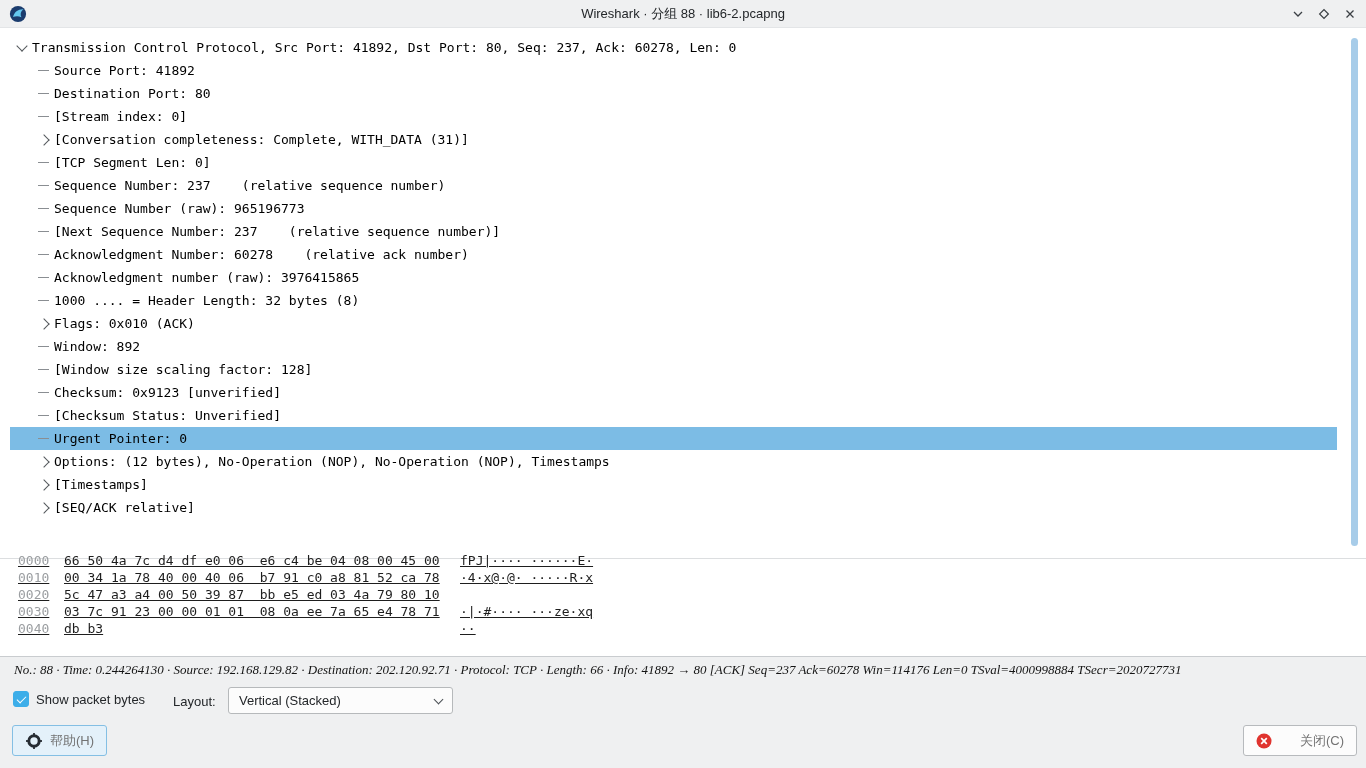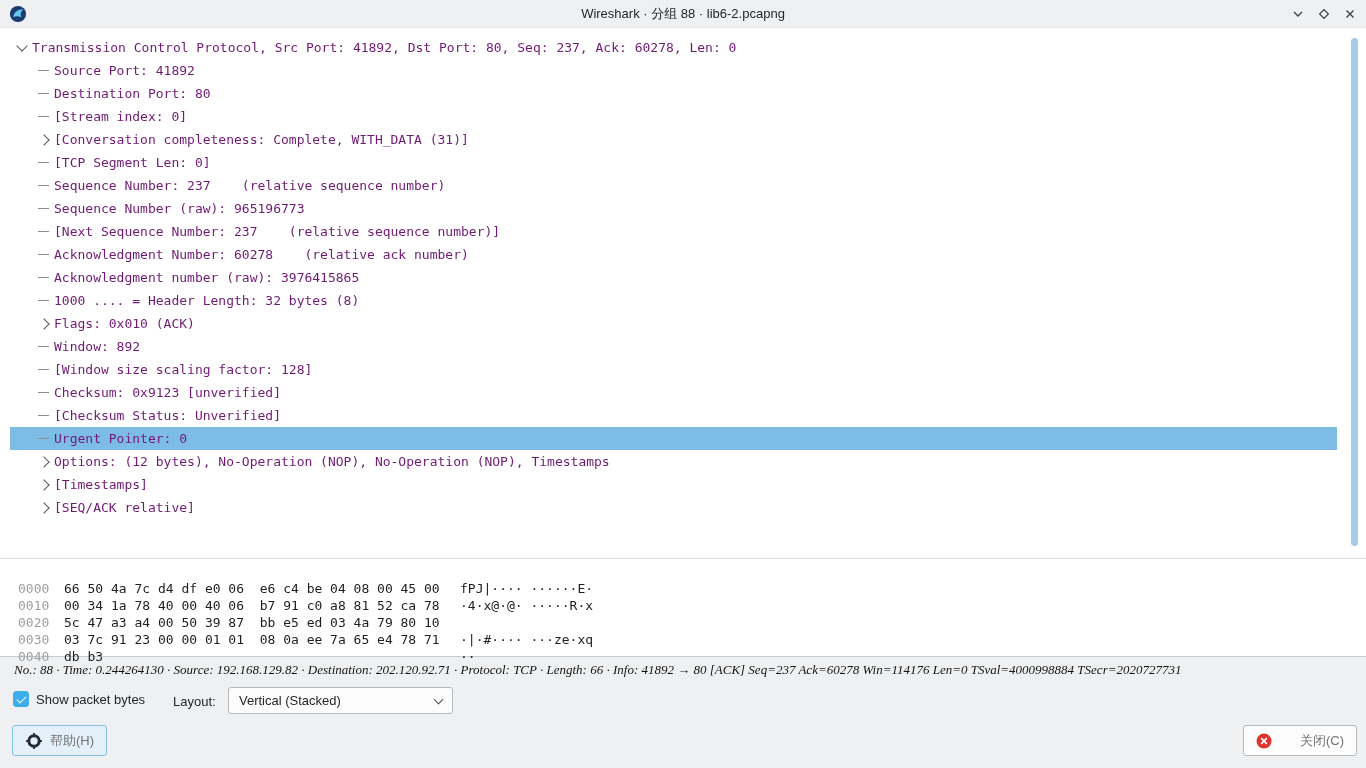--- a/index.html
+++ b/index.html
@@ -28,21 +28,21 @@
   
   .content-bg {
     position:absolute; top:28px; left:0; width:1366px; height:629px;
     background:#ffffff; border-bottom:1px solid #c9cccf;
   }
   .tree-hex-sep { position:absolute; top:558px; left:0; width:1366px; height:1px; background:#dcdee0; }
 
   
   .tree {
     position:absolute; top:36px; left:10px; width:1327px; height:514px;
-    font-family:"DejaVu Sans Mono", monospace; font-size:13px; color:#701a75;
+    font-family:"DejaVu Sans Mono", monospace; font-size:13px; color:#000000;
   }
   .tree-row { height:23px; display:flex; align-items:center; white-space:pre; cursor:default; }
   .tree-row.lvl0 { padding-left:4px; }
   .tree-row.lvl1 { padding-left:26px; }
   .tree-row.selected { background:var(--selection,#7cbce5); }
   .marker { display:inline-block; flex:0 0 18px; width:18px; height:23px; position:relative; }
   .marker.chevron-down::before {
     content:""; position:absolute; left:4px; top:6px; width:7px; height:7px;
     border-right:1.6px solid #54585c; border-bottom:1.6px solid #54585c; transform:rotate(45deg);
   }
@@ -168,21 +168,21 @@
       <div class="tree-row lvl1 selected"><span class="marker dash"></span><span class="tlabel">Urgent Pointer: 0</span></div>
       <div class="tree-row lvl1"><span class="marker chevron-right"></span><span class="tlabel">Options: (12 bytes), No-Operation (NOP), No-Operation (NOP), Timestamps</span></div>
       <div class="tree-row lvl1"><span class="marker chevron-right"></span><span class="tlabel">[Timestamps]</span></div>
       <div class="tree-row lvl1"><span class="marker chevron-right"></span><span class="tlabel">[SEQ/ACK relative]</span></div>
     </div>
 
   <div class="vscrollbar">
     <div class="thumb"></div>
   </div>
 
-  <div class="hexdump" id="hexdump" style="top:580px;">
+  <div class="hexdump" id="hexdump" style="top:552px;text-decoration:underline;">
       <div class="hex-row"><span class="off">0000</span><span class="bytes">66 50 4a 7c d4 df e0 06  e6 c4 be 04 08 00 45 00</span><span class="ascii">fPJ|···· ······E·</span></div>
       <div class="hex-row"><span class="off">0010</span><span class="bytes">00 34 1a 78 40 00 40 06  b7 91 c0 a8 81 52 ca 78</span><span class="ascii">·4·x@·@· ·····R·x</span></div>
       <div class="hex-row"><span class="off">0020</span><span class="bytes">5c 47 a3 a4 00 50 39 87  bb e5 ed 03 4a 79 80 10</span></div>
       <div class="hex-row"><span class="off">0030</span><span class="bytes">03 7c 91 23 00 00 01 01  08 0a ee 7a 65 e4 78 71</span><span class="ascii">·|·#···· ···ze·xq</span></div>
       <div class="hex-row"><span class="off">0040</span><span class="bytes">db b3</span><span class="ascii">··</span></div>
     </div>
 
   <div class="statusline">No.: 88 · Time: 0.244264130 · Source: 192.168.129.82 · Destination: 202.120.92.71 · Protocol: TCP · Length: 66 · Info: 41892 → 80 [ACK] Seq=237 Ack=60278 Win=114176 Len=0 TSval=4000998884 TSecr=2020727731</div>
 
   <label class="cb-wrap">

